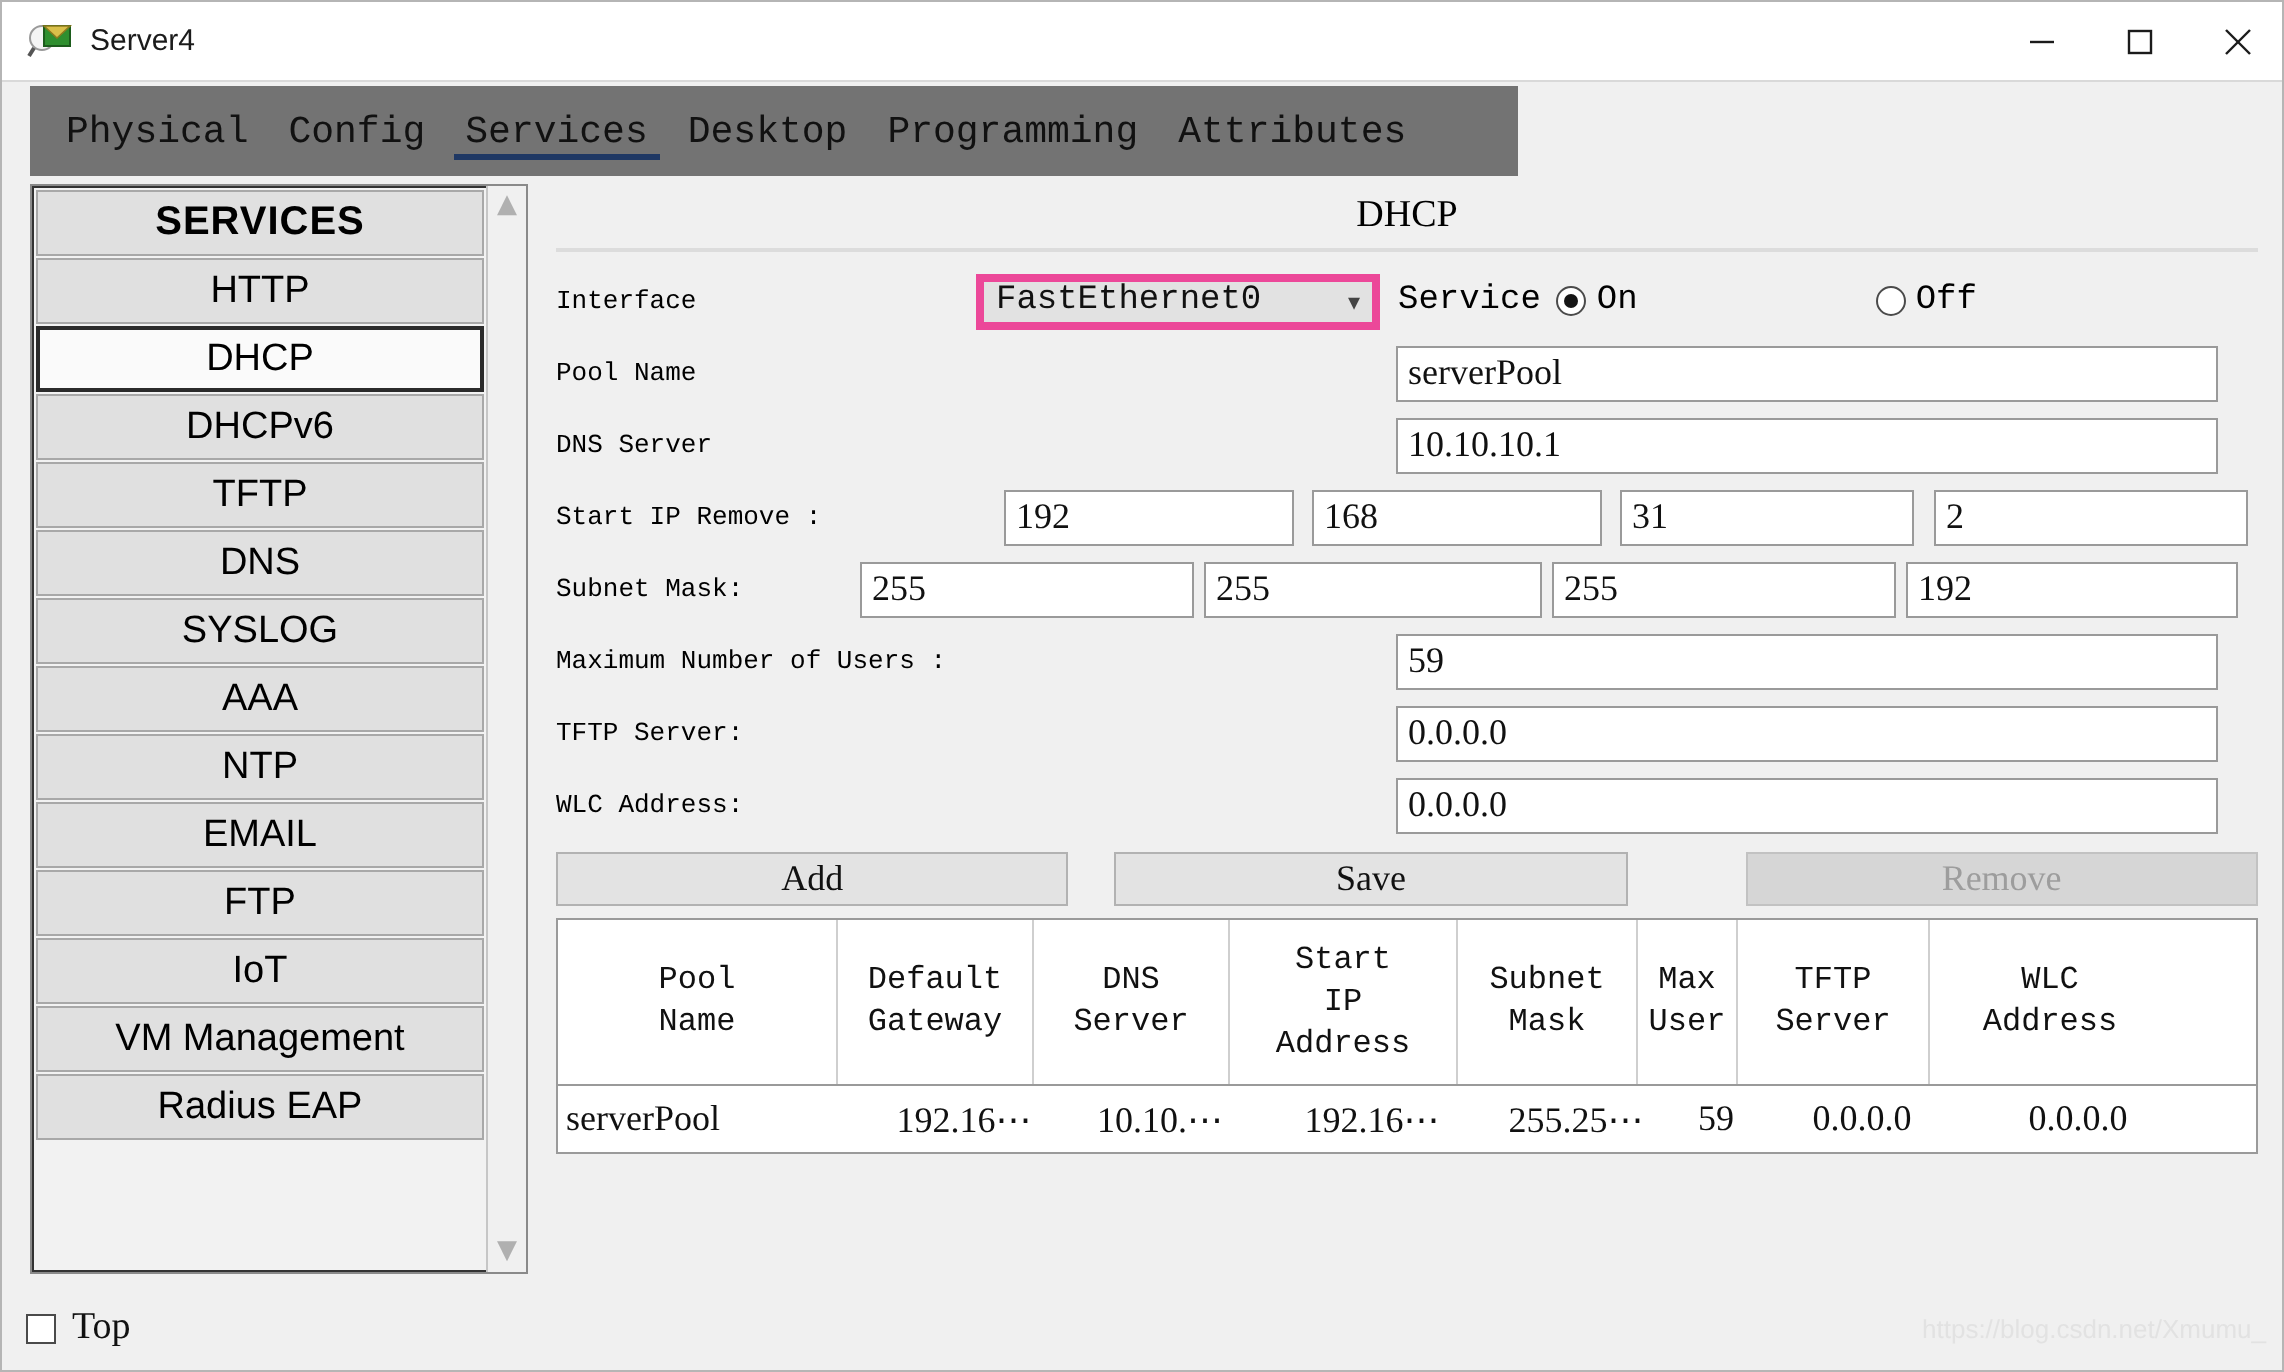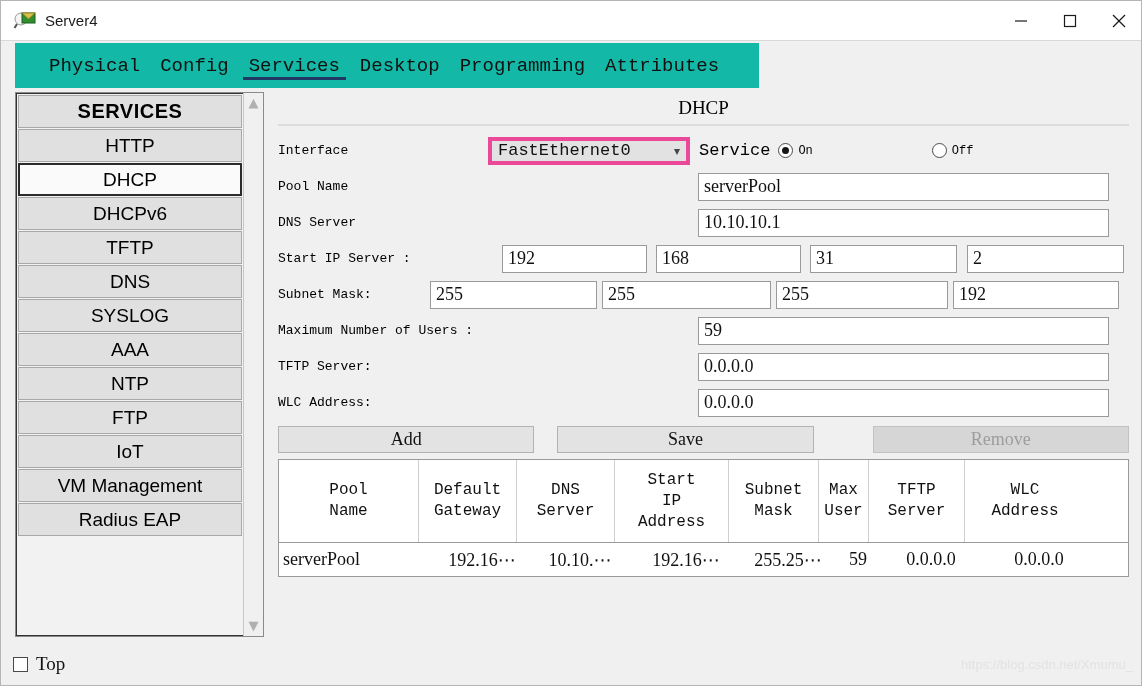--- a/index.html
+++ b/index.html
@@ -65,24 +65,24 @@
     width: 1142px;
     height: 48px;
     background: #f0f0f0;
     border-top: 1px solid #d9d9d9;
   }
   .tabstrip-inner {
     position: absolute;
     left: 14px; top: 2px;
     width: 744px;
     height: 46px;
-    background: #14b8a6;
-    display: flex;
-    align-items: center;
-    padding-left: 24px;
+    background: #737373;
+    display: flex;
+    align-items: center;
+    padding-left: 8px;
     box-sizing: border-box;
   }
   .tab {
     font-family: "Liberation Mono", monospace;
     font-size: 19px;
     color: #111111;
     padding: 0 10px;
     position: relative;
     line-height: 44px;
     white-space: nowrap;
@@ -249,21 +249,21 @@
   .radio.checked::after {
     content: "";
     position: absolute;
     left: 3px; top: 3px;
     width: 7px; height: 7px;
     border-radius: 50%;
     background: #151515;
   }
   .radio-opt {
     font-family: "Liberation Mono", monospace;
-    font-size: 12px;
+    font-size: 17px;
     display: flex;
     align-items: center;
     white-space: nowrap;
   }
 
   
   .btn-row {
     display: flex;
     gap: 23px;
     margin-top: 8px;
@@ -420,20 +420,21 @@
       <div class="sidebar-list" id="sidebar-host">
           <div class="svc-item header">SERVICES</div>
           <div class="svc-item">HTTP</div>
           <div class="svc-item selected">DHCP</div>
           <div class="svc-item">DHCPv6</div>
           <div class="svc-item">TFTP</div>
           <div class="svc-item">DNS</div>
           <div class="svc-item">SYSLOG</div>
           <div class="svc-item">AAA</div>
           <div class="svc-item">NTP</div>
+          <div class="svc-item">EMAIL</div>
           <div class="svc-item">FTP</div>
           <div class="svc-item">IoT</div>
           <div class="svc-item">VM Management</div>
           <div class="svc-item">Radius EAP</div>
         </div>
       <div class="sidebar-scroll">
         <div class="scroll-arrow">▲</div>
         <div class="scroll-arrow">▼</div>
       </div>
     </div>
@@ -464,21 +465,21 @@
         <div class="fld" style="width:411px">serverPool</div>
       </div>
 
 
       <div class="row">
         <div class="lbl" style="width:420px">DNS Server</div>
         <div class="fld" style="width:411px">10.10.10.1</div>
       </div>
 
       <div class="row">
-        <div class="lbl" style="width:224px">Start IP Server :</div>
+        <div class="lbl" style="width:224px">Start IP Remove :</div>
         <div class="fld" style="width:145px">192</div>
         <div class="fld" style="width:145px;margin-left:9px">168</div>
         <div class="fld" style="width:147px;margin-left:9px">31</div>
         <div class="fld" style="width:157px;margin-left:10px">2</div>
       </div>
 
       <div class="row">
         <div class="lbl" style="width:152px">Subnet Mask:</div>
         <div class="fld" style="width:167px">255</div>
         <div class="fld" style="width:169px;margin-left:5px">255</div>

